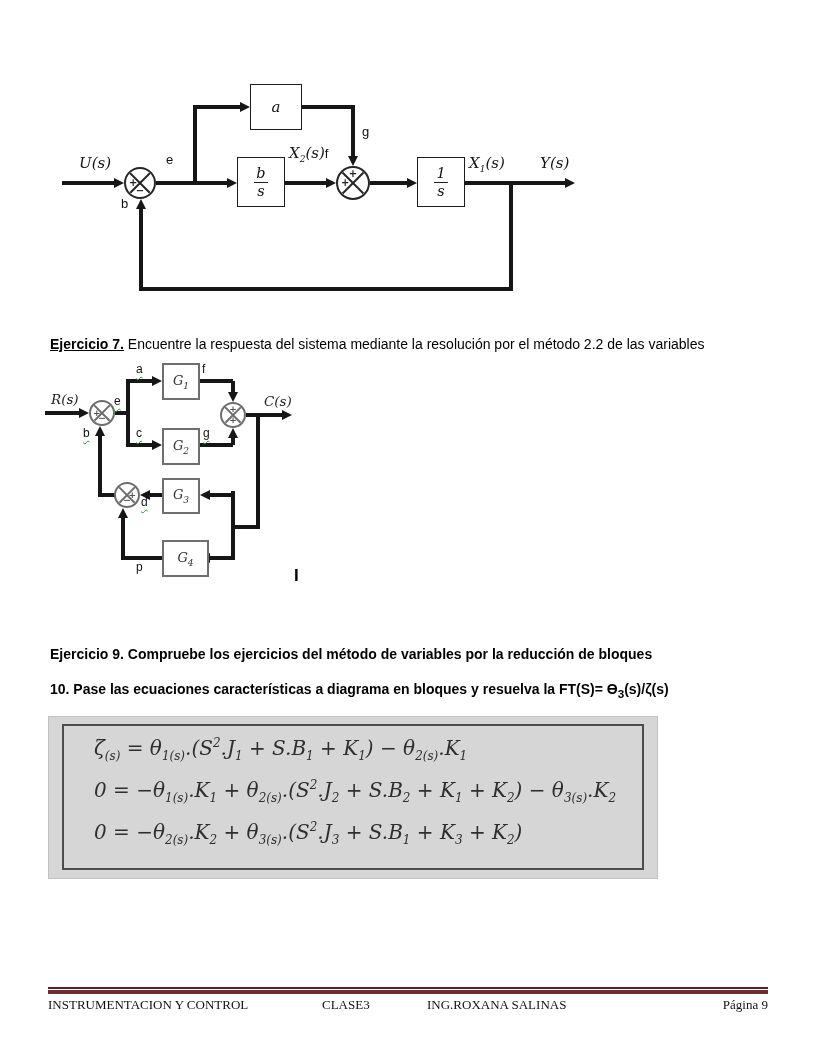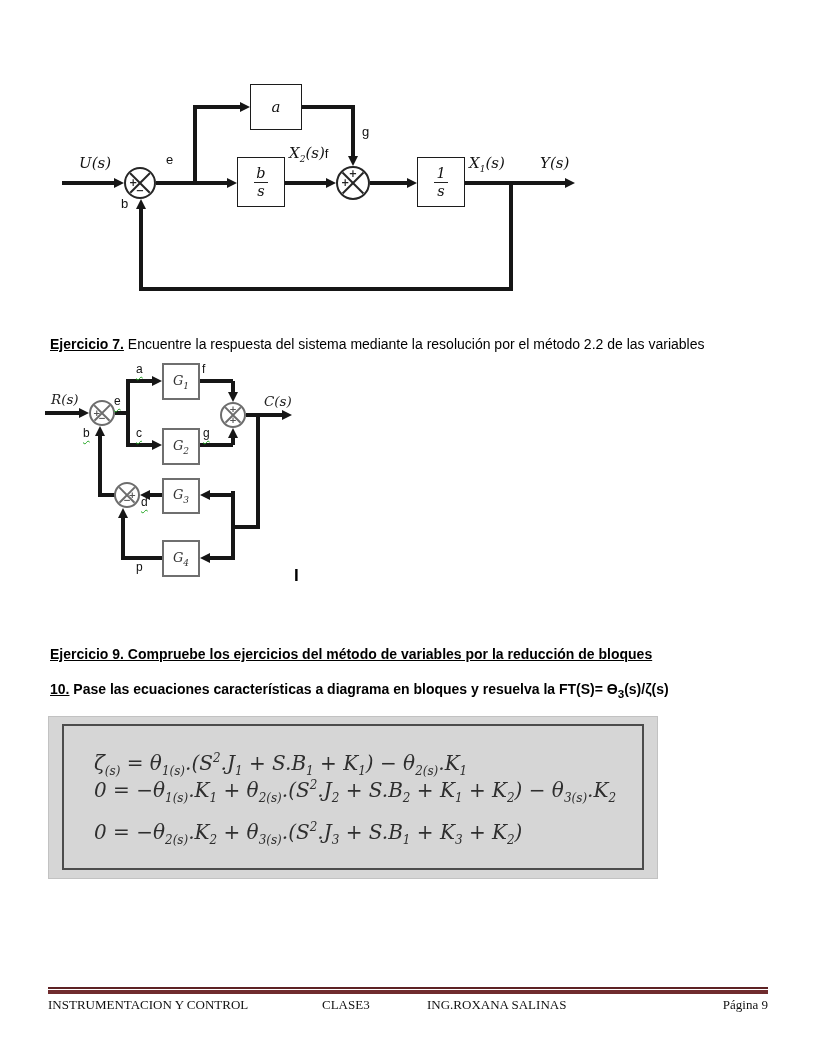--- a/index.html
+++ b/index.html
@@ -3,21 +3,21 @@
 <meta charset="utf-8">
 <style>
   html,body{margin:0;padding:0;background:#e8e8e8;}
   .page{position:relative;width:816px;height:1056px;margin:0 auto;background:#ffffff;
         font-family:"Liberation Sans",sans-serif;color:#000;overflow:hidden;}
 
   
   .hline-text{position:absolute;left:50px;font-size:14px;line-height:1.25;color:#000;white-space:nowrap;}
   .hb{font-weight:700;text-decoration:underline;}
   .bold{font-weight:700;}
-  .ul{text-decoration:underline;}
+  .ul{}
 
   
   .wire-h{position:absolute;height:4px;background:#161616;}
   .wire-v{position:absolute;width:4px;background:#161616;}
   .arr{position:absolute;width:0;height:0;border-style:solid;border-color:transparent;}
   .blk{position:absolute;background:#fff;display:flex;align-items:center;justify-content:center;box-sizing:border-box;}
   .blk.d1{border:1.6px solid #1c1c1c;}
   .blk.d2{border:2px solid #6f6f6f;}
   .blk-label{font-family:"DejaVu Serif","Liberation Serif",serif;font-style:italic;font-size:15px;color:#111;}
   .blk-label-sm{font-family:"DejaVu Serif","Liberation Serif",serif;font-style:italic;font-size:13px;color:#333;}
@@ -165,21 +165,21 @@
 
   <div class="blk d2" style="left:162px;top:363px;width:38px;height:37px;">
     <span class="blk-label-sm"><span>G</span><sub>1</sub></span>
   </div>
   <div class="blk d2" style="left:162px;top:428px;width:38px;height:37px;">
     <span class="blk-label-sm"><span>G</span><sub>2</sub></span>
   </div>
   <div class="blk d2" style="left:162px;top:478px;width:38px;height:36px;">
     <span class="blk-label-sm"><span>G</span><sub>3</sub></span>
   </div>
-  <div class="blk d2" style="left:162px;top:540px;width:38px;height:37px;">
+  <div class="blk d2" style="left:162px;top:540px;width:47px;height:37px;">
     <span class="blk-label-sm"><span>G</span><sub>4</sub></span>
   </div>
 
   <div class="sum d2" style="left:89px;top:400px;width:26px;height:26px;">
     <span class="cx c1"></span>
       <span class="cx c2"></span>
     <span class="sgn" style="left:2px;top:50%;transform:translateY(-50%);">+</span>
     <span class="sgn" style="left:50%;bottom:1px;transform:translateX(-50%);">−</span>
   </div>
   <div class="sum d2" style="left:220px;top:402px;width:26px;height:26px;">
@@ -208,21 +208,21 @@
   <div class="cursor-mark" style="left:294px;top:566px;">I</div>
 
   <div class="hline-text bold ul" style="top:646px;">Ejercicio 9. Compruebe los ejercicios del método de variables por la reducción de bloques</div>
 
   <div class="hline-text bold" style="top:681px;">
     <span class="ul">10.</span><span><span> Pase las ecuaciones características a diagrama en bloques y resuelva la FT(S)= Ө</span><sub>3</sub><span>(s)/ζ(s)</span></span>
   </div>
 
   <div class="eq-outer">
     <div class="eq-inner">
-      <div class="eq-line" style="top:10px;margin-top:15px;"><span>ζ</span><sub>(s)</sub><span> = θ</span><sub>1(s)</sub><span>.(</span><span>S</span><sup>2</sup><span>.J</span><sub>1</sub><span> + S.B</span><sub>1</sub><span> + K</span><sub>1</sub><span>) − θ</span><sub>2(s)</sub><span>.K</span><sub>1</sub></div>
+      <div class="eq-line" style="top:10px;"><span>ζ</span><sub>(s)</sub><span> = θ</span><sub>1(s)</sub><span>.(</span><span>S</span><sup>2</sup><span>.J</span><sub>1</sub><span> + S.B</span><sub>1</sub><span> + K</span><sub>1</sub><span>) − θ</span><sub>2(s)</sub><span>.K</span><sub>1</sub></div>
       <div class="eq-line" style="top:52px;"><span>0 = −θ</span><sub>1(s)</sub><span>.K</span><sub>1</sub><span> + θ</span><sub>2(s)</sub><span>.(</span><span>S</span><sup>2</sup><span>.J</span><sub>2</sub><span> + S.B</span><sub>2</sub><span> + K</span><sub>1</sub><span> + K</span><sub>2</sub><span>) − θ</span><sub>3(s)</sub><span>.K</span><sub>2</sub></div>
       <div class="eq-line" style="top:94px;"><span>0 = −θ</span><sub>2(s)</sub><span>.K</span><sub>2</sub><span> + θ</span><sub>3(s)</sub><span>.(</span><span>S</span><sup>2</sup><span>.J</span><sub>3</sub><span> + S.B</span><sub>1</sub><span> + K</span><sub>3</sub><span> + K</span><sub>2</sub><span>)</span></div>
     </div>
   </div>
 
   <div class="f-rule-thin"></div>
   <div class="f-rule-thick"></div>
   <div class="f-text" style="left:48px;">INSTRUMENTACION Y CONTROL</div>
   <div class="f-text" style="left:322px;">CLASE3</div>
   <div class="f-text" style="left:427px;">ING.ROXANA SALINAS</div>

